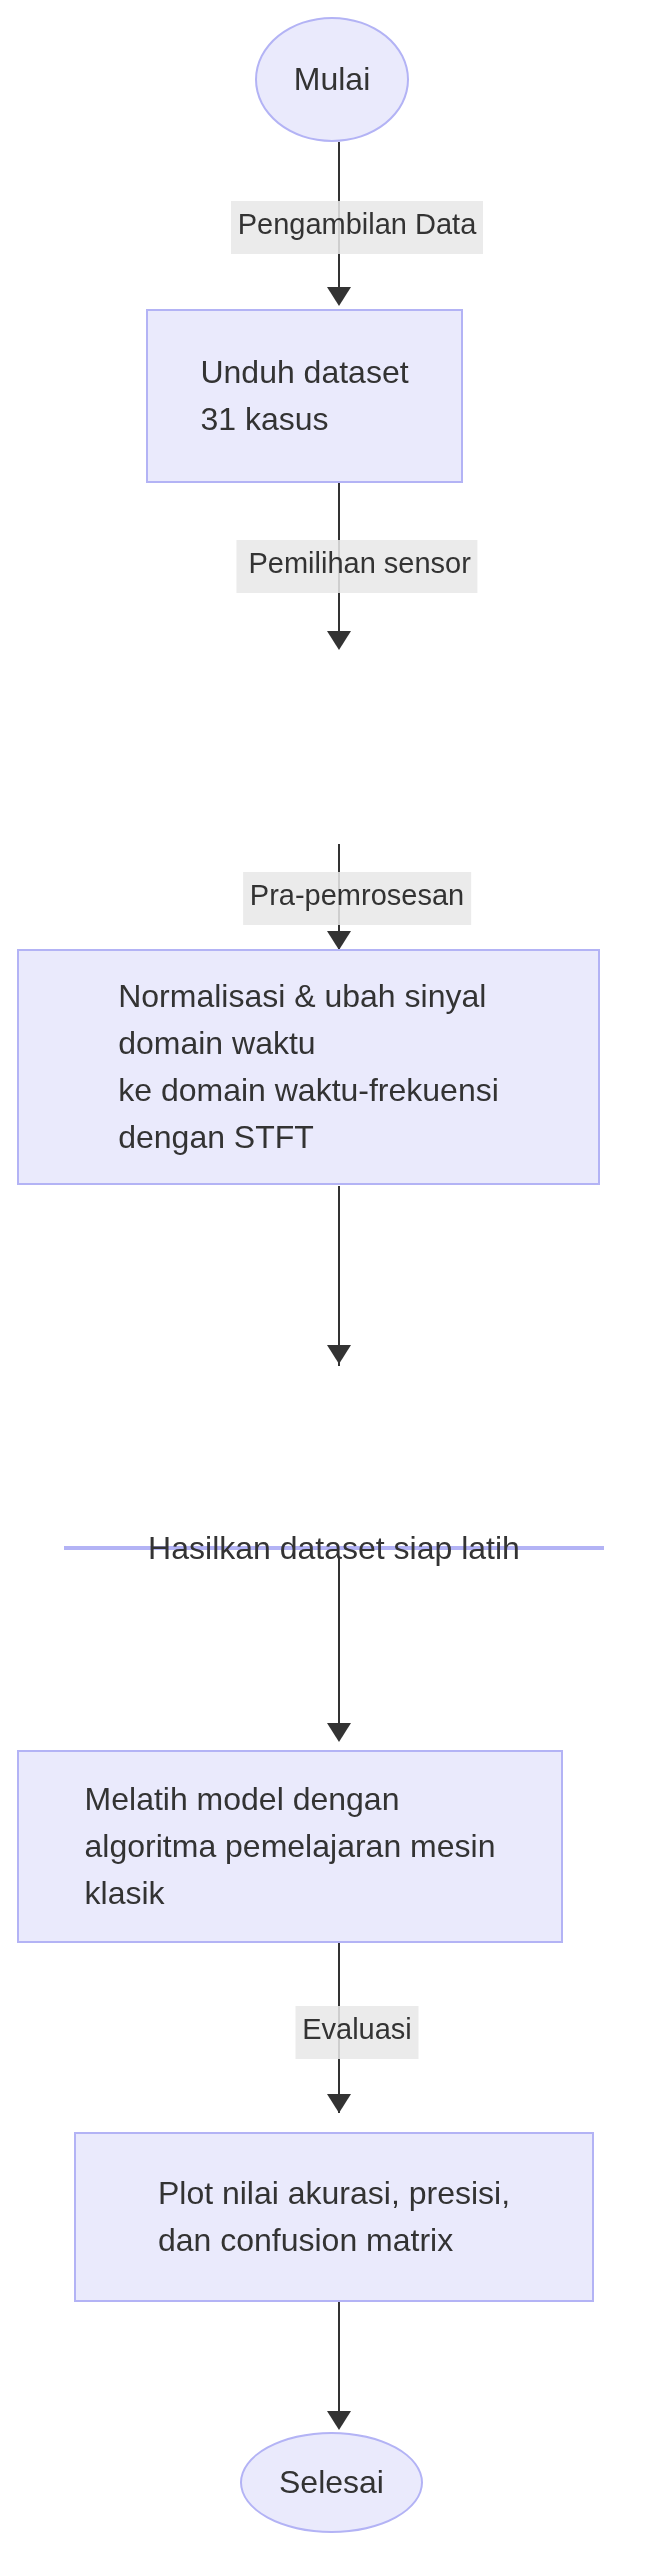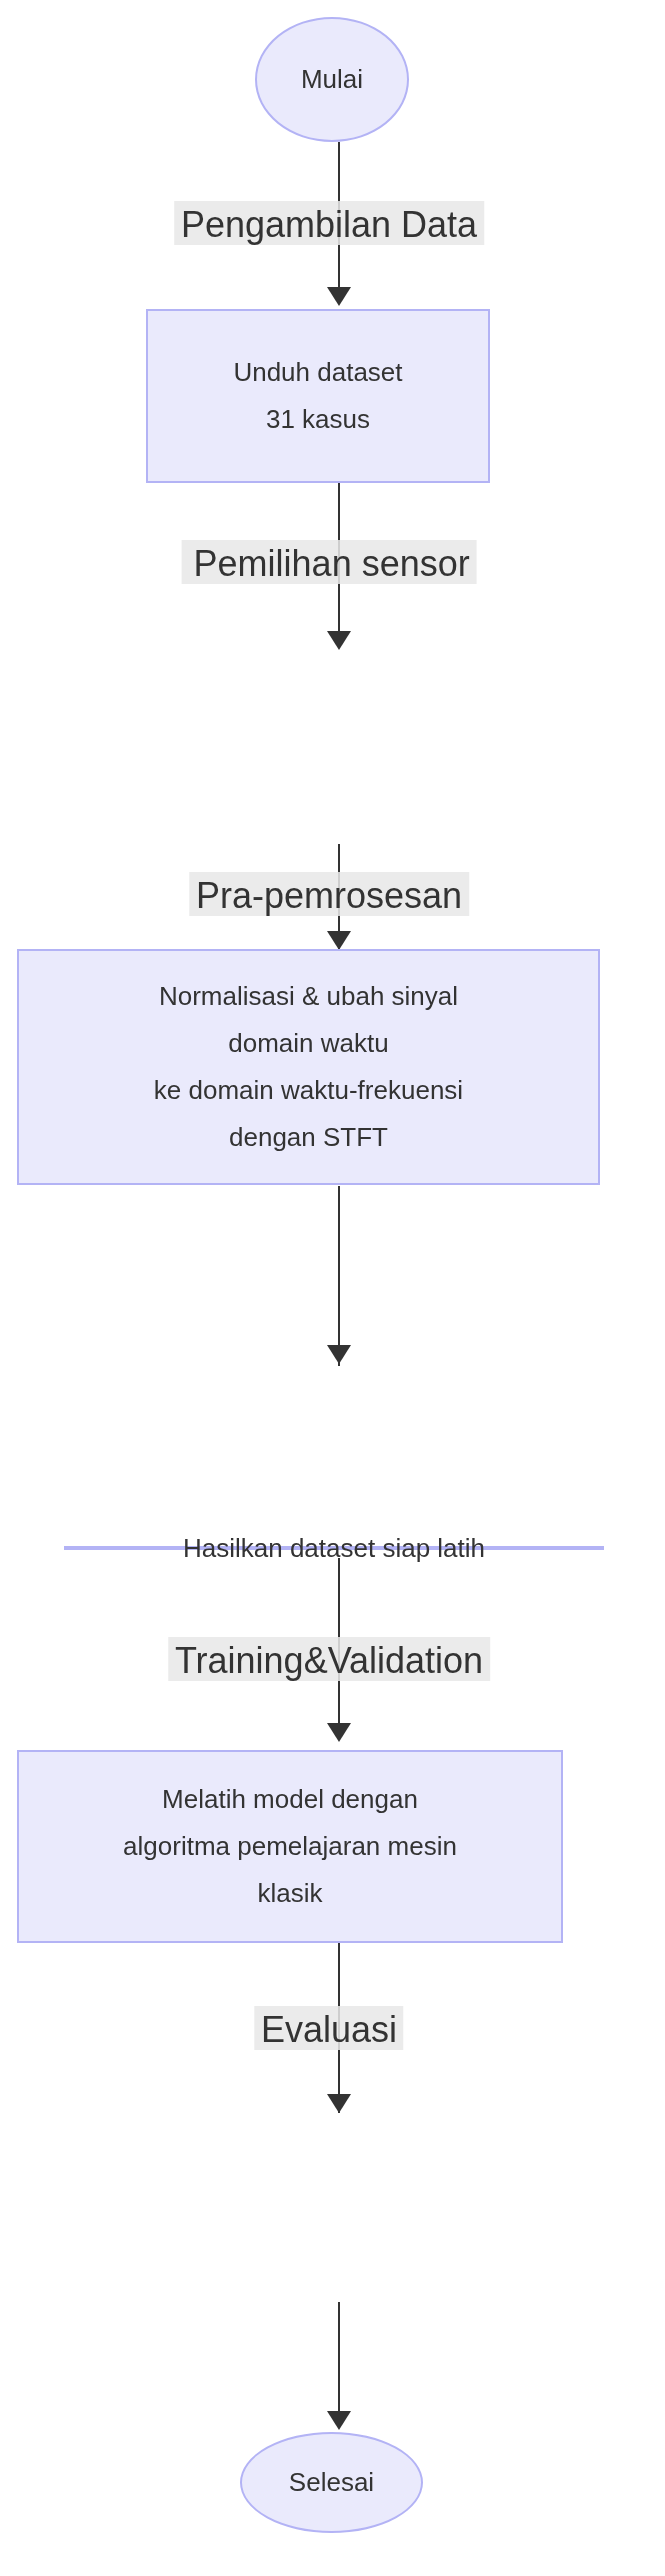--- a/index.html
+++ b/index.html
@@ -34,42 +34,42 @@
     border-left: 12px solid transparent;
     border-right: 12px solid transparent;
     border-top: 19.5px solid #333333;
   }
 
   
   .edge-label {
     position: absolute;
     background: rgba(232, 232, 232, 0.86);
     color: #333333;
-    font-size: 36px;
+    font-size: 29px;
     line-height: 47px;
-    height: 44px;
+    height: 53px;
     padding: 0 6.7px;
     white-space: nowrap;
     text-align: center;
     transform: translateX(-50%);
+    margin-left: 28px;
   }
 
   
   .node {
     position: absolute;
     box-sizing: border-box;
     background: #eaeafc;
     border: 2px solid #b3b3f5;
     color: #333333;
-    font-size: 26px;
+    font-size: 32px;
     line-height: 47px;
     display: flex;
     align-items: center;
     justify-content: center;
-    text-align: center;
   }
   .node.terminal {
     border-radius: 50% / 50%;
   }
   .node .node-text {
     white-space: pre-line;
     padding: 0 9.4px;
   }
 </style>
 </head>
@@ -78,21 +78,21 @@
 <div id="flowchart">
 
   <div class="node terminal" style="left:255px; top:17px; width:154px; height:125px;">
     <span class="node-text">Mulai</span>
   </div>
 
   <div class="edge-line" style="top:142px; height:156px;"></div>
   <div class="edge-arrow" style="top:287px;"></div>
   <div class="edge-label" style="left:329px; top:201px;">Pengambilan Data</div>
 
-  <div class="node" style="left:146px; top:309px; width:344px; height:174px;">
+  <div class="node" style="left:146px; top:309px; width:317px; height:174px;">
     <span class="node-text">Unduh dataset
 31 kasus</span>
   </div>
 
   <div class="edge-line" style="top:483px; height:158px;"></div>
   <div class="edge-arrow" style="top:631px;"></div>
   <div class="edge-label" style="left:329px; top:540px;padding-left:12px;">Pemilihan sensor</div>
 
 
   <div class="edge-line" style="top:844px; height:106px;"></div>
@@ -108,32 +108,35 @@
 
   <div class="edge-line" style="top:1186px; height:180px;"></div>
   <div class="edge-arrow" style="top:1345px;"></div>
 
   <div class="node" style="left:64px; top:1546px; width:540px; height:0px;">
     <span class="node-text">Hasilkan dataset siap latih</span>
   </div>
 
   <div class="edge-line" style="top:1558px; height:177px;"></div>
   <div class="edge-arrow" style="top:1723px;"></div>
-  <div class="edge-label" style="left:329px; top:1637px;">Training&amp;Validation</div>
 
   <div class="node" style="left:17px; top:1750px; width:546px; height:193px;">
     <span class="node-text">Melatih model dengan
 algoritma pemelajaran mesin
 klasik</span>
   </div>
 
   <div class="edge-line" style="top:1943px; height:170px;"></div>
   <div class="edge-arrow" style="top:2094px;"></div>
   <div class="edge-label" style="left:329px; top:2006px;">Evaluasi</div>
 
+  <div class="node" style="left:74px; top:2132px; width:520px; height:170px;">
+    <span class="node-text">Plot nilai akurasi, presisi,
+dan confusion matrix</span>
+  </div>
 
   <div class="edge-line" style="top:2302px; height:112px;"></div>
   <div class="edge-arrow" style="top:2411px;"></div>
 
   <div class="node terminal" style="left:240px; top:2432px; width:183px; height:101px;">
     <span class="node-text">Selesai</span>
   </div>
 
 </div>
 

